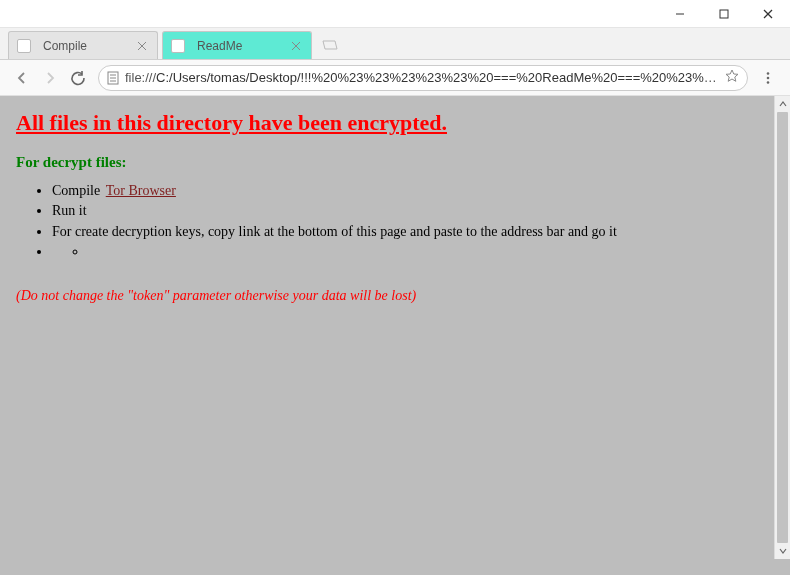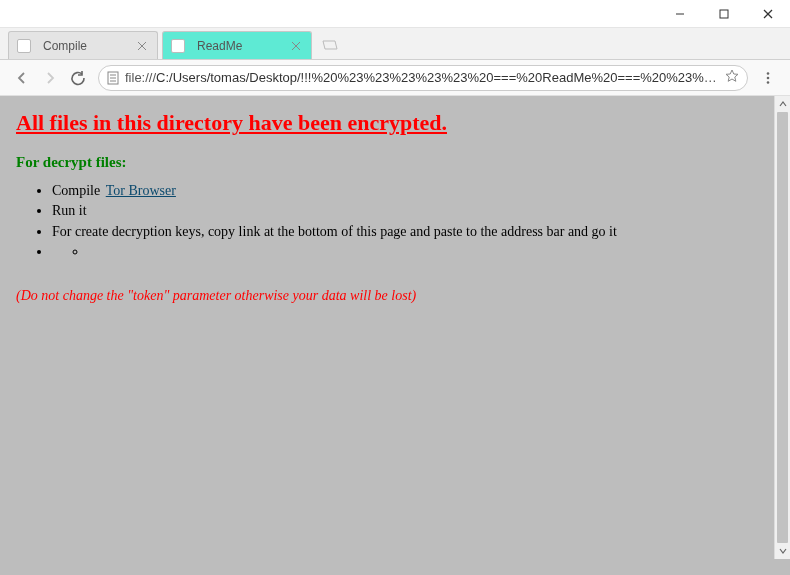--- a/index.html
+++ b/index.html
@@ -29,21 +29,21 @@
 .star { margin-left: 6px; color: #888; }
 .menubtn { width: 28px; height: 28px; display: flex; align-items: center; justify-content: center; color: #666; }
 
 
 .viewport { position: relative; height: 557px; overflow: hidden; }
 .page { background: #bdbdbd; padding: 14px 16px 40px 16px; font-family: "Times New Roman", serif; color: #000; height: 100%; overflow: hidden; position: relative; }
 .page h1 { color: #ff0000; font-size: 22px; font-weight: bold; text-decoration: underline; margin-bottom: 18px; }
 .page h2 { color: #008000; font-size: 15px; font-weight: bold; margin-bottom: 10px; }
 .page ul { list-style: disc; padding-left: 36px; font-size: 14px; line-height: 1.45; margin-bottom: 6px; }
 .page ul ul { list-style: circle; }
-.page a { color: #0c4a6e; text-decoration: underline; }
+.page a { color: #7f1d1d; text-decoration: underline; }
 .warn { color: #ff0000; font-style: italic; font-size: 14px; margin-bottom: 14px; }
 .url-block { font-size: 13.5px; line-height: 1.35; word-break: break-all; font-family: "Times New Roman", serif; }
 .section-gap { height: 20px; }
 
 
 .vscroll { position: absolute; right: 0; top: 0; width: 16px; height: 463px; background: #f0f0f0; border-left: 1px solid #dcdcdc; display: flex; flex-direction: column; }
 .vscroll .arrow { height: 16px; display: flex; align-items: center; justify-content: center; color: #666; }
 .vscroll .thumb { margin: 0 2px; background: #c2c2c2; flex: 1; border-radius: 1px; }
 .hscroll { position: absolute; left: 0; right: 16px; bottom: 0; height: 16px; background: #f0f0f0; border-top: 1px solid #dcdcdc; display: flex; }
 .hscroll .arrow { width: 16px; display: flex; align-items: center; justify-content: center; color: #666; }

